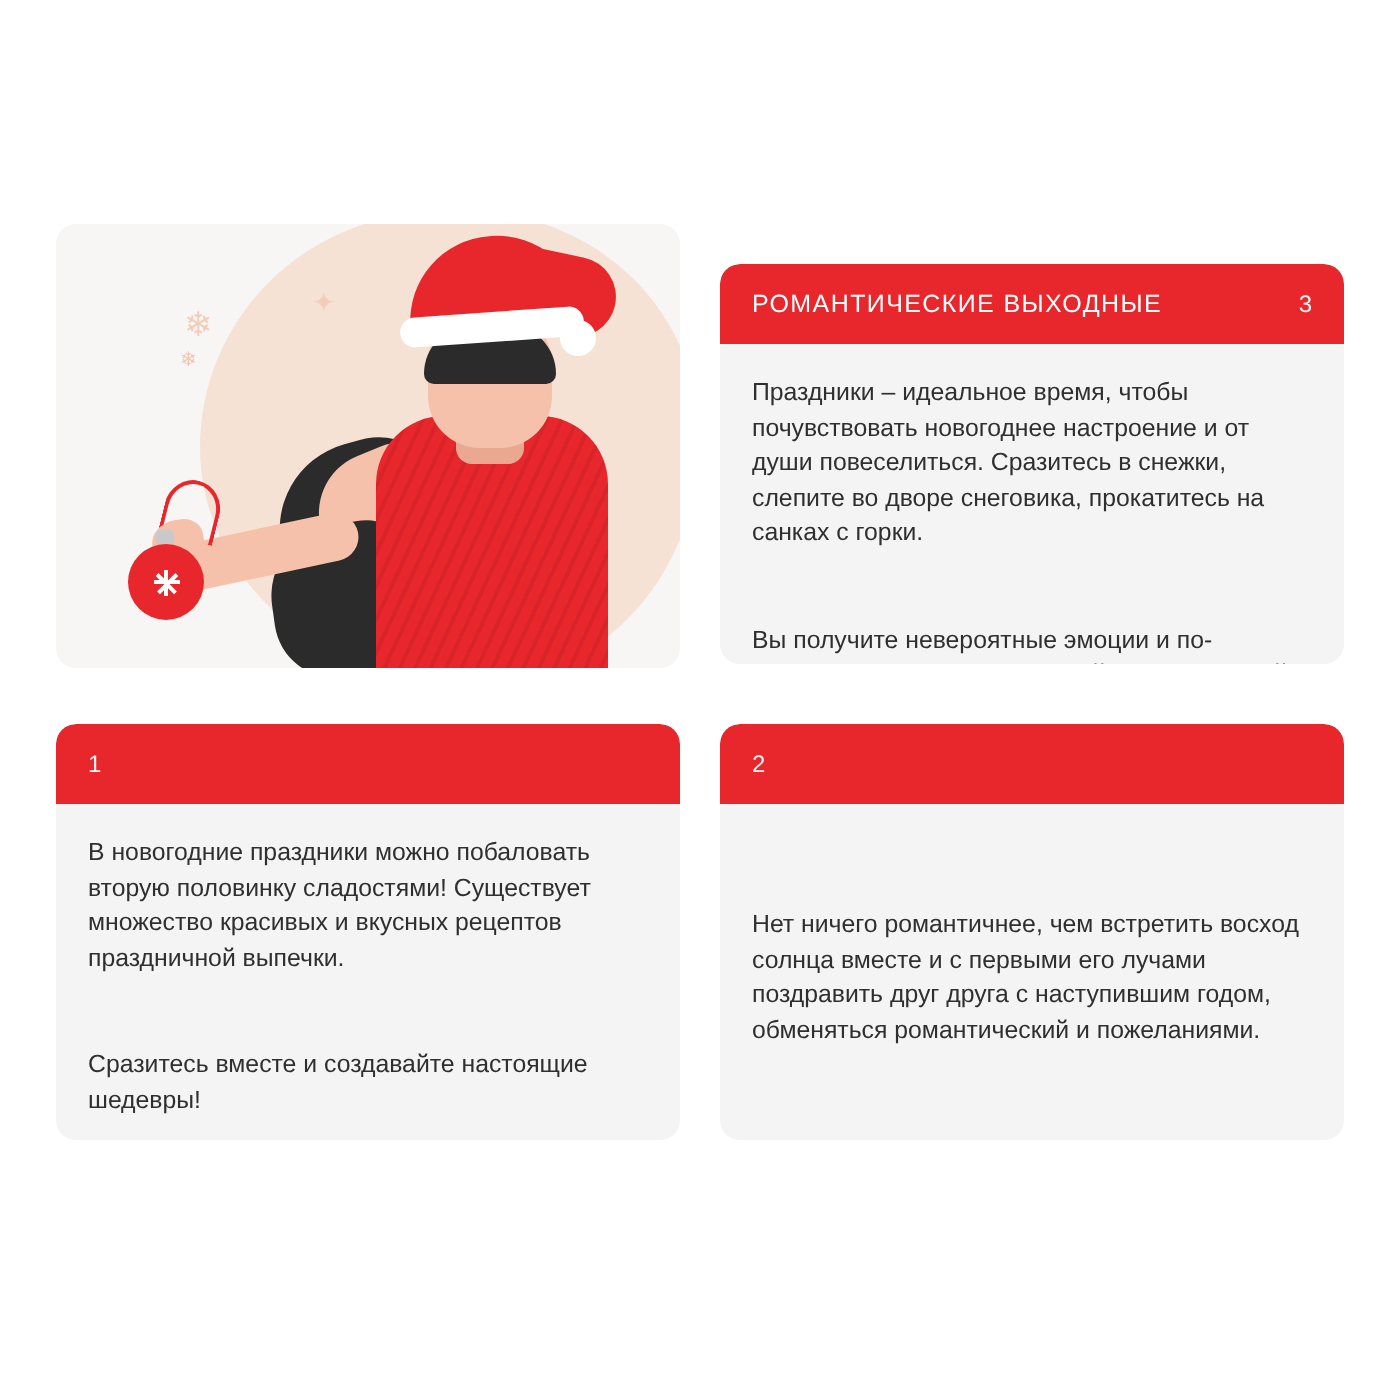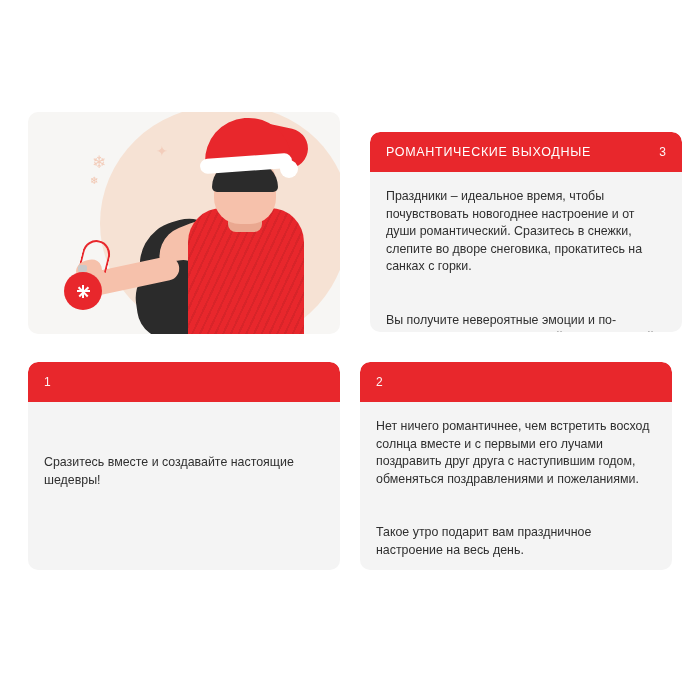--- a/index.html
+++ b/index.html
@@ -319,21 +319,21 @@
   }
   .card-body p {
     margin: 0 0 12px 0;
     color: #2f2f2f;
     font-size: 12.4px;
     line-height: 17.5px;
   }
   .card-body p:last-child { margin-bottom: 0; margin-top: 36px; }
 
   
-  #card-romantic { left: 370px; top: 132px; width: 312px; height: 200px; }
+  #card-romantic { left: 360px; top: 132px; width: 312px; height: 200px; }
   #card-recipe   { left: 28px;  top: 362px; width: 312px; height: 208px; }
   #card-sunrise  { left: 360px; top: 362px; width: 312px; height: 208px; }
 </style>
 </head>
 <body>
 
 <div id="page">
 
   <div class="illus-card">
     <div class="illus-blob"></div>
@@ -368,37 +368,37 @@
       <span class="ornament-cross2"></span>
     </div>
   </div>
 
   <div class="card" id="card-romantic">
     <div class="card-header">
       <span class="card-title">РОМАНТИЧЕСКИЕ ВЫХОДНЫЕ</span>
       <span class="card-num">3</span>
     </div>
     <div class="card-body">
-      <p>Праздники – идеальное время, чтобы почувствовать новогоднее настроение и от души романтический. Сразитесь в снежки, слепите во дворе снеговика, прокатитесь на санках с горки.</p>
+      <p>Праздники – идеальное время, чтобы почувствовать новогоднее настроение и от души повеселиться. Сразитесь в снежки, слепите во дворе снеговика, прокатитесь на санках с горки.</p>
       <p>Вы получите невероятные эмоции и по-настоящему ощутите снежный романтический вкус зимы!</p>
     </div>
   </div>
 
   <div class="card" id="card-recipe">
     <div class="card-header">
       <span class="card-num">1</span>
     </div>
     <div class="card-body">
+      <p>В новогодние праздники можно побаловать вторую половинку сладостями! Существует множество красивых и вкусных рецептов праздничной выпечки.</p>
       <p>Сразитесь вместе и создавайте настоящие шедевры!</p>
     </div>
   </div>
 
   <div class="card" id="card-sunrise">
     <div class="card-header">
       <span class="card-num">2</span>
     </div>
     <div class="card-body">
-      <p>Нет ничего романтичнее, чем встретить восход солнца вместе и с первыми его лучами поздравить друг друга с наступившим годом, обменяться поздравлениями и пожеланиями.</p>
-      <p>Такое утро подарит вам праздничное настроение на весь день.</p>
+      <p>Нет ничего романтичнее, чем встретить восход солнца вместе и с первыми его лучами поздравить друг друга с наступившим годом, обменяться романтический и пожеланиями.</p>
     </div>
   </div>
 
 </div>
 
 </body></html>

